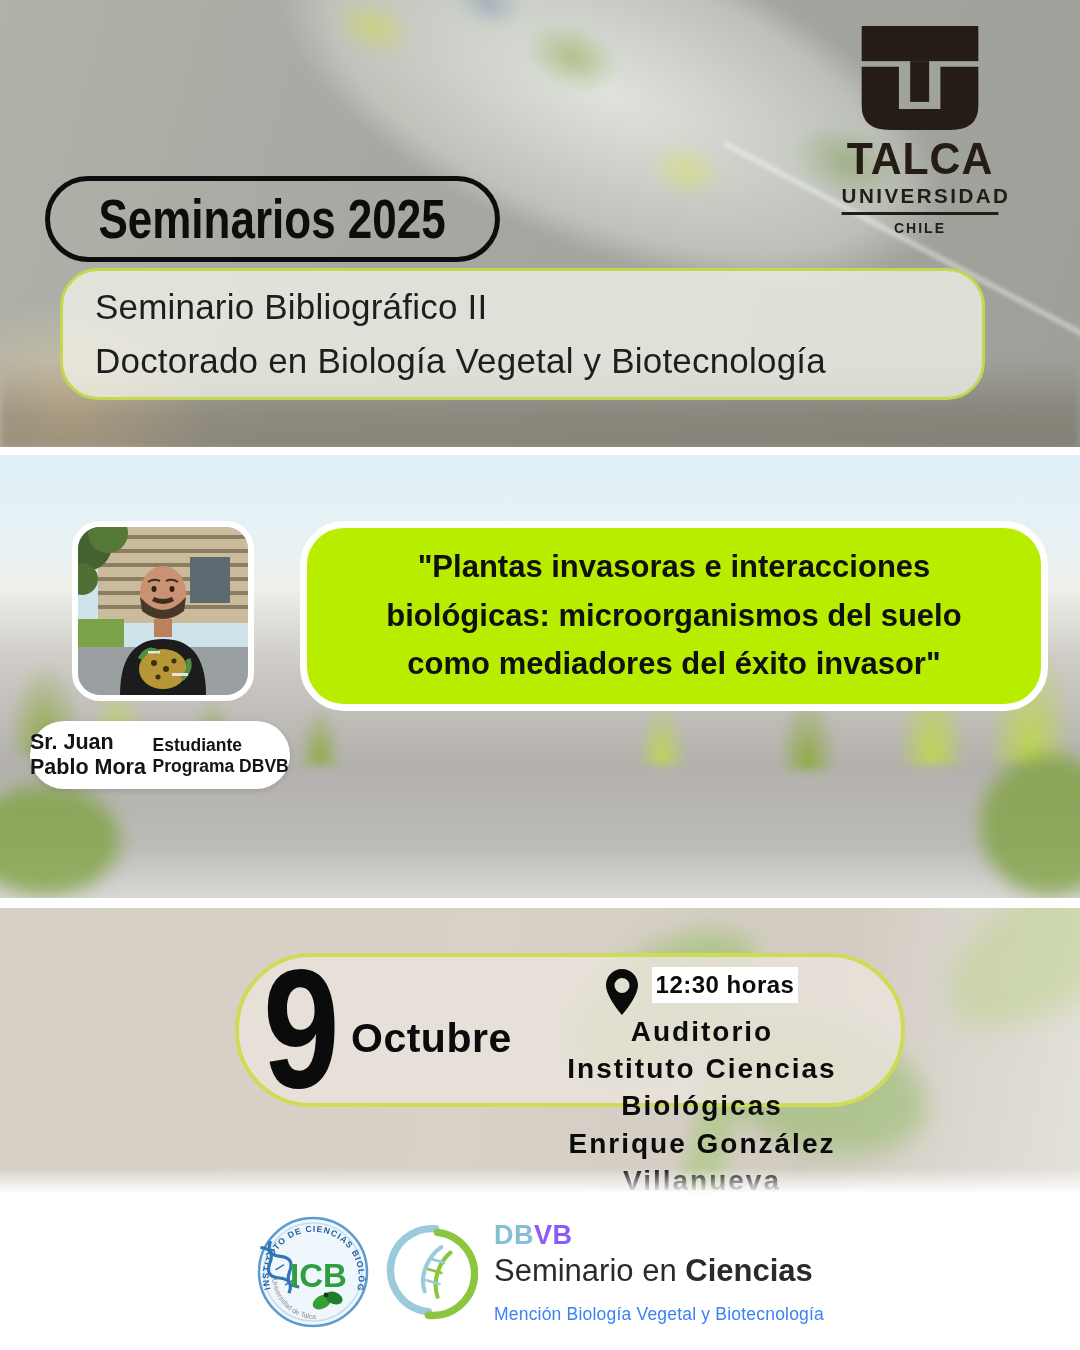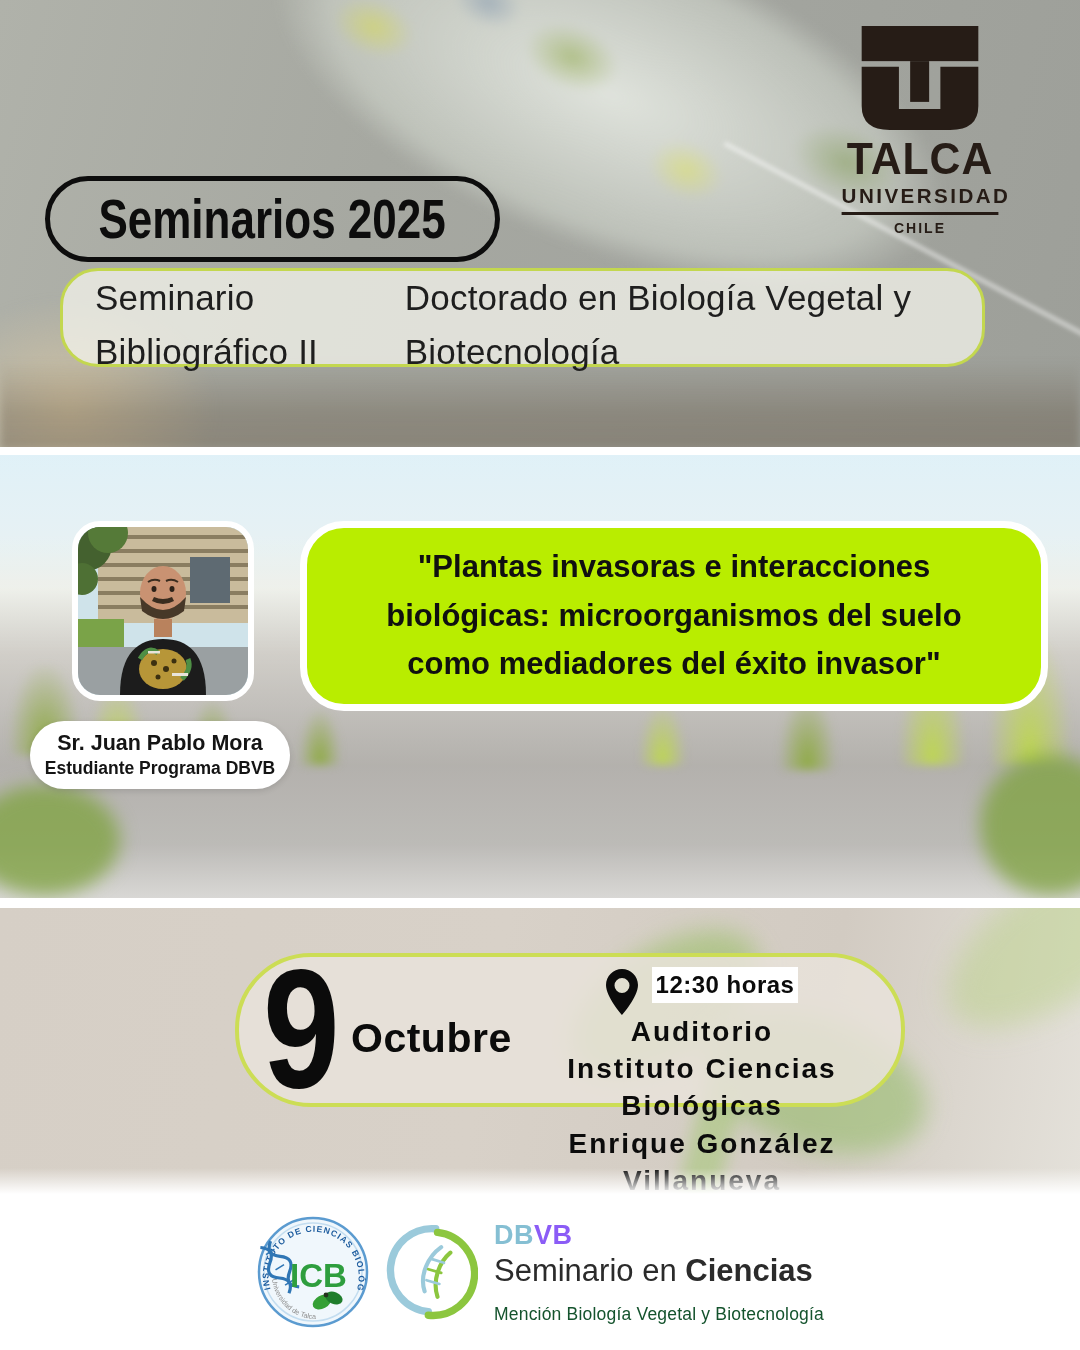--- a/index.html
+++ b/index.html
@@ -32,23 +32,23 @@
   .badge span{font-size:55px;font-weight:700;letter-spacing:0;transform:scaleX(.8);transform-origin:center;
     color:#0d0d0d;white-space:nowrap;}
 
   .talca{position:absolute;left:840px;top:26px;width:160px;text-align:center;color:#261c16;}
   .talca svg{display:block;margin:0 auto;}
   .talca-name{font-size:45px;font-weight:700;letter-spacing:1px;line-height:1;margin-top:6px;transform:scaleX(.95);}
   .talca-univ{font-size:21px;font-weight:700;letter-spacing:2.5px;border-bottom:3px solid #261c16;
     padding-bottom:4px;margin-top:3px;transform:scaleX(.98);}
   .talca-chile{font-size:14px;font-weight:700;letter-spacing:2px;margin-top:5px;}
 
-  .series-box{position:absolute;left:60px;top:268px;width:925px;height:99px;
+  .series-box{position:absolute;left:60px;top:268px;width:925px;height:132px;
     border:3px solid #c3d74f;border-radius:38px;background:rgba(246,247,239,.72);
-    display:flex;flex-direction:row;justify-content:center;padding-left:32px;box-sizing:border-box;}
+    display:flex;flex-direction:column;justify-content:center;padding-left:32px;box-sizing:border-box;}
   .series-box div{font-size:35px;font-weight:400;color:#1e1e1e;line-height:1.55;letter-spacing:.2px;}
 
   
   .sec-mid{position:absolute;left:0;top:455px;width:1080px;height:443px;overflow:hidden;
     background:linear-gradient(#d6ecf5 0%,#dcecf0 18%,#e7eae2 30%,#b9b5ac 45%,#a39f98 55%,#837f78 70%,#8b8882 88%,#b9b7b2 100%);}
   .mid-wash{position:absolute;inset:0;background:linear-gradient(rgba(255,255,255,.25),rgba(255,255,255,.45));}
   .sprout{position:absolute;border-radius:50% 50% 10% 10%;filter:blur(4px);
     background:radial-gradient(ellipse at 50% 90%,rgba(140,170,60,.9),rgba(140,170,60,0) 75%);}
   .sprout.bright{background:radial-gradient(ellipse at 50% 90%,rgba(190,215,80,.95),rgba(190,215,80,0) 75%);}
   .leafblob{position:absolute;border-radius:50%;filter:blur(9px);background:rgba(126,162,62,.75);}
@@ -56,21 +56,21 @@
   .speaker-photo{position:absolute;left:72px;top:66px;width:182px;height:180px;border:6px solid #fff;
     border-radius:28px;overflow:hidden;box-sizing:border-box;background:#cfe3ea;}
   .speaker-photo svg{display:block;}
 
   .talk-bubble{position:absolute;left:300px;top:66px;width:748px;height:190px;background:#b9ed00;
     border:7px solid #ffffff;border-radius:44px;box-sizing:border-box;
     display:flex;flex-direction:column;justify-content:center;text-align:center;padding:0 34px;}
   .talk-bubble div{font-size:31px;font-weight:700;color:#101010;line-height:1.58;}
 
   .name-pill{position:absolute;left:30px;top:266px;width:260px;height:68px;background:#ffffff;
-    border-radius:34px;display:flex;flex-direction:column;align-items:center;justify-content:center;
+    border-radius:34px;display:flex;flex-direction:row;align-items:center;justify-content:center;
     box-shadow:0 2px 6px rgba(0,0,0,.12);}
   .name-pill .nm{font-size:21.5px;font-weight:700;color:#141414;}
   .name-pill .rl{font-size:17.5px;font-weight:700;color:#141414;margin-top:2px;}
 
   
   .sec-bot{position:absolute;left:0;top:908px;width:1080px;height:286px;overflow:hidden;
     background:linear-gradient(100deg,#d6cfc6 0%,#d8d1c8 45%,#d2cbc2 75%,#e4e1da 100%);}
   .bot-leaf1{position:absolute;left:560px;top:40px;width:210px;height:110px;border-radius:50%;
     transform:rotate(-32deg);background:rgba(150,190,95,.55);filter:blur(12px);}
   .bot-leaf2{position:absolute;left:700px;top:110px;width:230px;height:130px;border-radius:50%;
@@ -95,21 +95,21 @@
 
   
   .footer{position:absolute;left:0;top:1194px;width:1080px;height:156px;background:#ffffff;
     display:flex;align-items:center;justify-content:center;gap:16px;}
   .icb-logo svg,.dbvb-mark svg{display:block;}
   .dbvb-text{line-height:1.15;}
   .dbvb-acronym{font-size:27px;font-weight:700;letter-spacing:.5px;}
   .dbvb-acronym .b{color:#85bfd3;} .dbvb-acronym .g{color:#8b5cf6;}
   .dbvb-line1{font-size:31px;color:#2b2b2b;margin-top:2px;}
   .dbvb-line1 .bold{font-weight:700;}
-  .dbvb-line2{font-size:17.5px;color:#14532d;margin-top:16px;letter-spacing:.2px;}
+  .dbvb-line2{font-size:17.5px;color:#3b82f6;margin-top:16px;letter-spacing:.2px;}
 </style>
 </head>
 <body>
 
 <div class="poster">
 
   <div class="sec-top">
     <div class="top-cell"></div>
     <div class="top-beige"></div>
     <div class="top-dark-band"></div>

